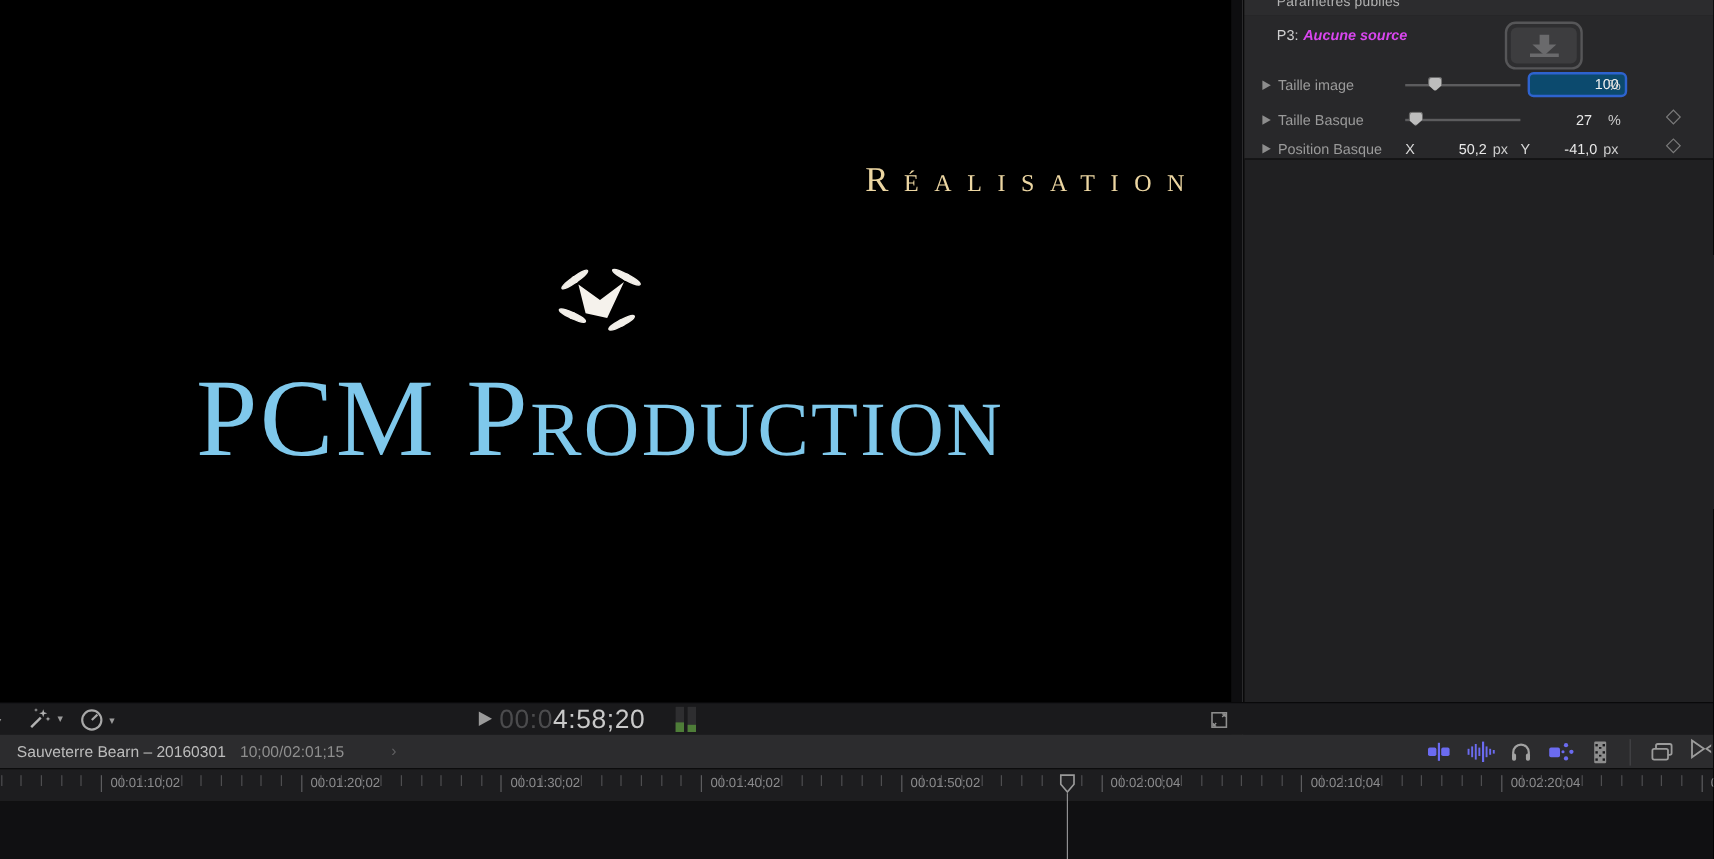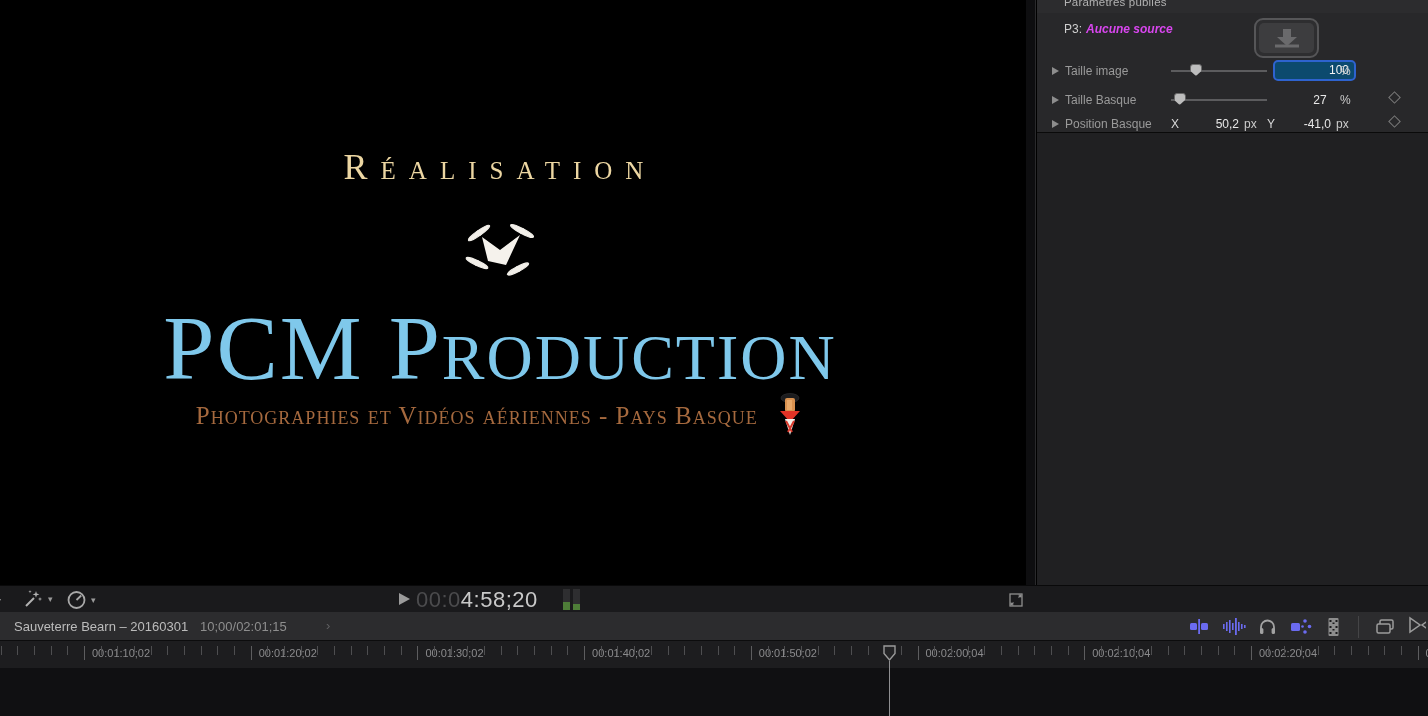--- a/index.html
+++ b/index.html
@@ -2,23 +2,23 @@
 <html><head>
 <meta charset="utf-8">
 <style>
   * { margin:0; padding:0; box-sizing:border-box; }
   html,body { background:#000; }
   body { font-family:"Liberation Sans", sans-serif; }
   .stage { position:relative; width:1428px; height:716px; background:#000; overflow:hidden; }
 
   
   .viewer { position:absolute; left:0; top:0; width:1026px; height:585px; background:#000; overflow:hidden; }
-  .t-real { position:absolute; left:0; top:146px; width:1000px; text-align:center;
+  .t-real { position:absolute; left:0; top:134px; width:1000px; text-align:right;
             font-family:"Liberation Serif", serif; font-variant:small-caps;
-            font-size:36px; letter-spacing:13px; }
+            font-size:29px; letter-spacing:13px; }
   .t-main { position:absolute; left:0; top:302px; width:1000px; text-align:center;
             font-family:"Liberation Serif", serif; font-variant:small-caps;
             font-size:92px; letter-spacing:2px; line-height:1.0;
             text-shadow:0 2px 4px rgba(0,0,0,0.8); }
   .t-sub-row { position:absolute; left:0; top:396px; width:1000px; text-align:center; }
   .t-sub { display:inline-block; vertical-align:middle;
            font-family:"Liberation Serif", serif; font-variant:small-caps;
            font-size:25px; letter-spacing:1px; }
   .basque-icon { display:inline-block; vertical-align:middle; margin-left:14px; margin-top:-4px; }
   .drone { position:absolute; left:462px; top:213px; }
@@ -106,31 +106,20 @@
         <ellipse cx="56" cy="56" rx="12" ry="2.5" transform="rotate(-28 56 56)"></ellipse>
         <circle cx="17" cy="20" r="2.5"></circle>
           <circle cx="60" cy="18" r="2.5"></circle>
         <circle cx="15" cy="50" r="2.5"></circle>
           <circle cx="56" cy="56" r="2.5"></circle>
       </g>
     </svg>
 
     <div class="t-main" style="color:#7fc8eb;">PCM Production</div>
 
-    <div class="t-sub-row">
-      <span class="t-sub" style="color:#a5693e;">Photographies et Vidéos aériennes - Pays Basque</span>
-      <svg class="basque-icon" width="28" height="44" viewBox="0 0 28 44">
-        <ellipse cx="14" cy="6" rx="9" ry="4.5" fill="#1c1c1e" stroke="#3a3a3c" stroke-width="0.5"></ellipse>
-        <rect x="9" y="6" width="10" height="14" rx="2" fill="#d9914f"></rect>
-        <rect x="11" y="8" width="5" height="10" fill="#e8a868"></rect>
-        <polygon points="4,19 24,19 14,30" fill="#e23326"></polygon>
-        <polygon points="9,27 19,27 14,43" fill="#f5f0ea"></polygon>
-        <path d="M10 29 L16 40 M18 29 L12 40" stroke="#d8392c" stroke-width="2" fill="none"></path>
-      </svg>
-    </div>
   </div>
 
   <div class="gutter"></div>
 
   <div class="rightpanel">
     <div class="insp-header">
       <span>Paramètres publiés</span>
     </div>
     <div class="insp-top">
       <div class="p3-line">

